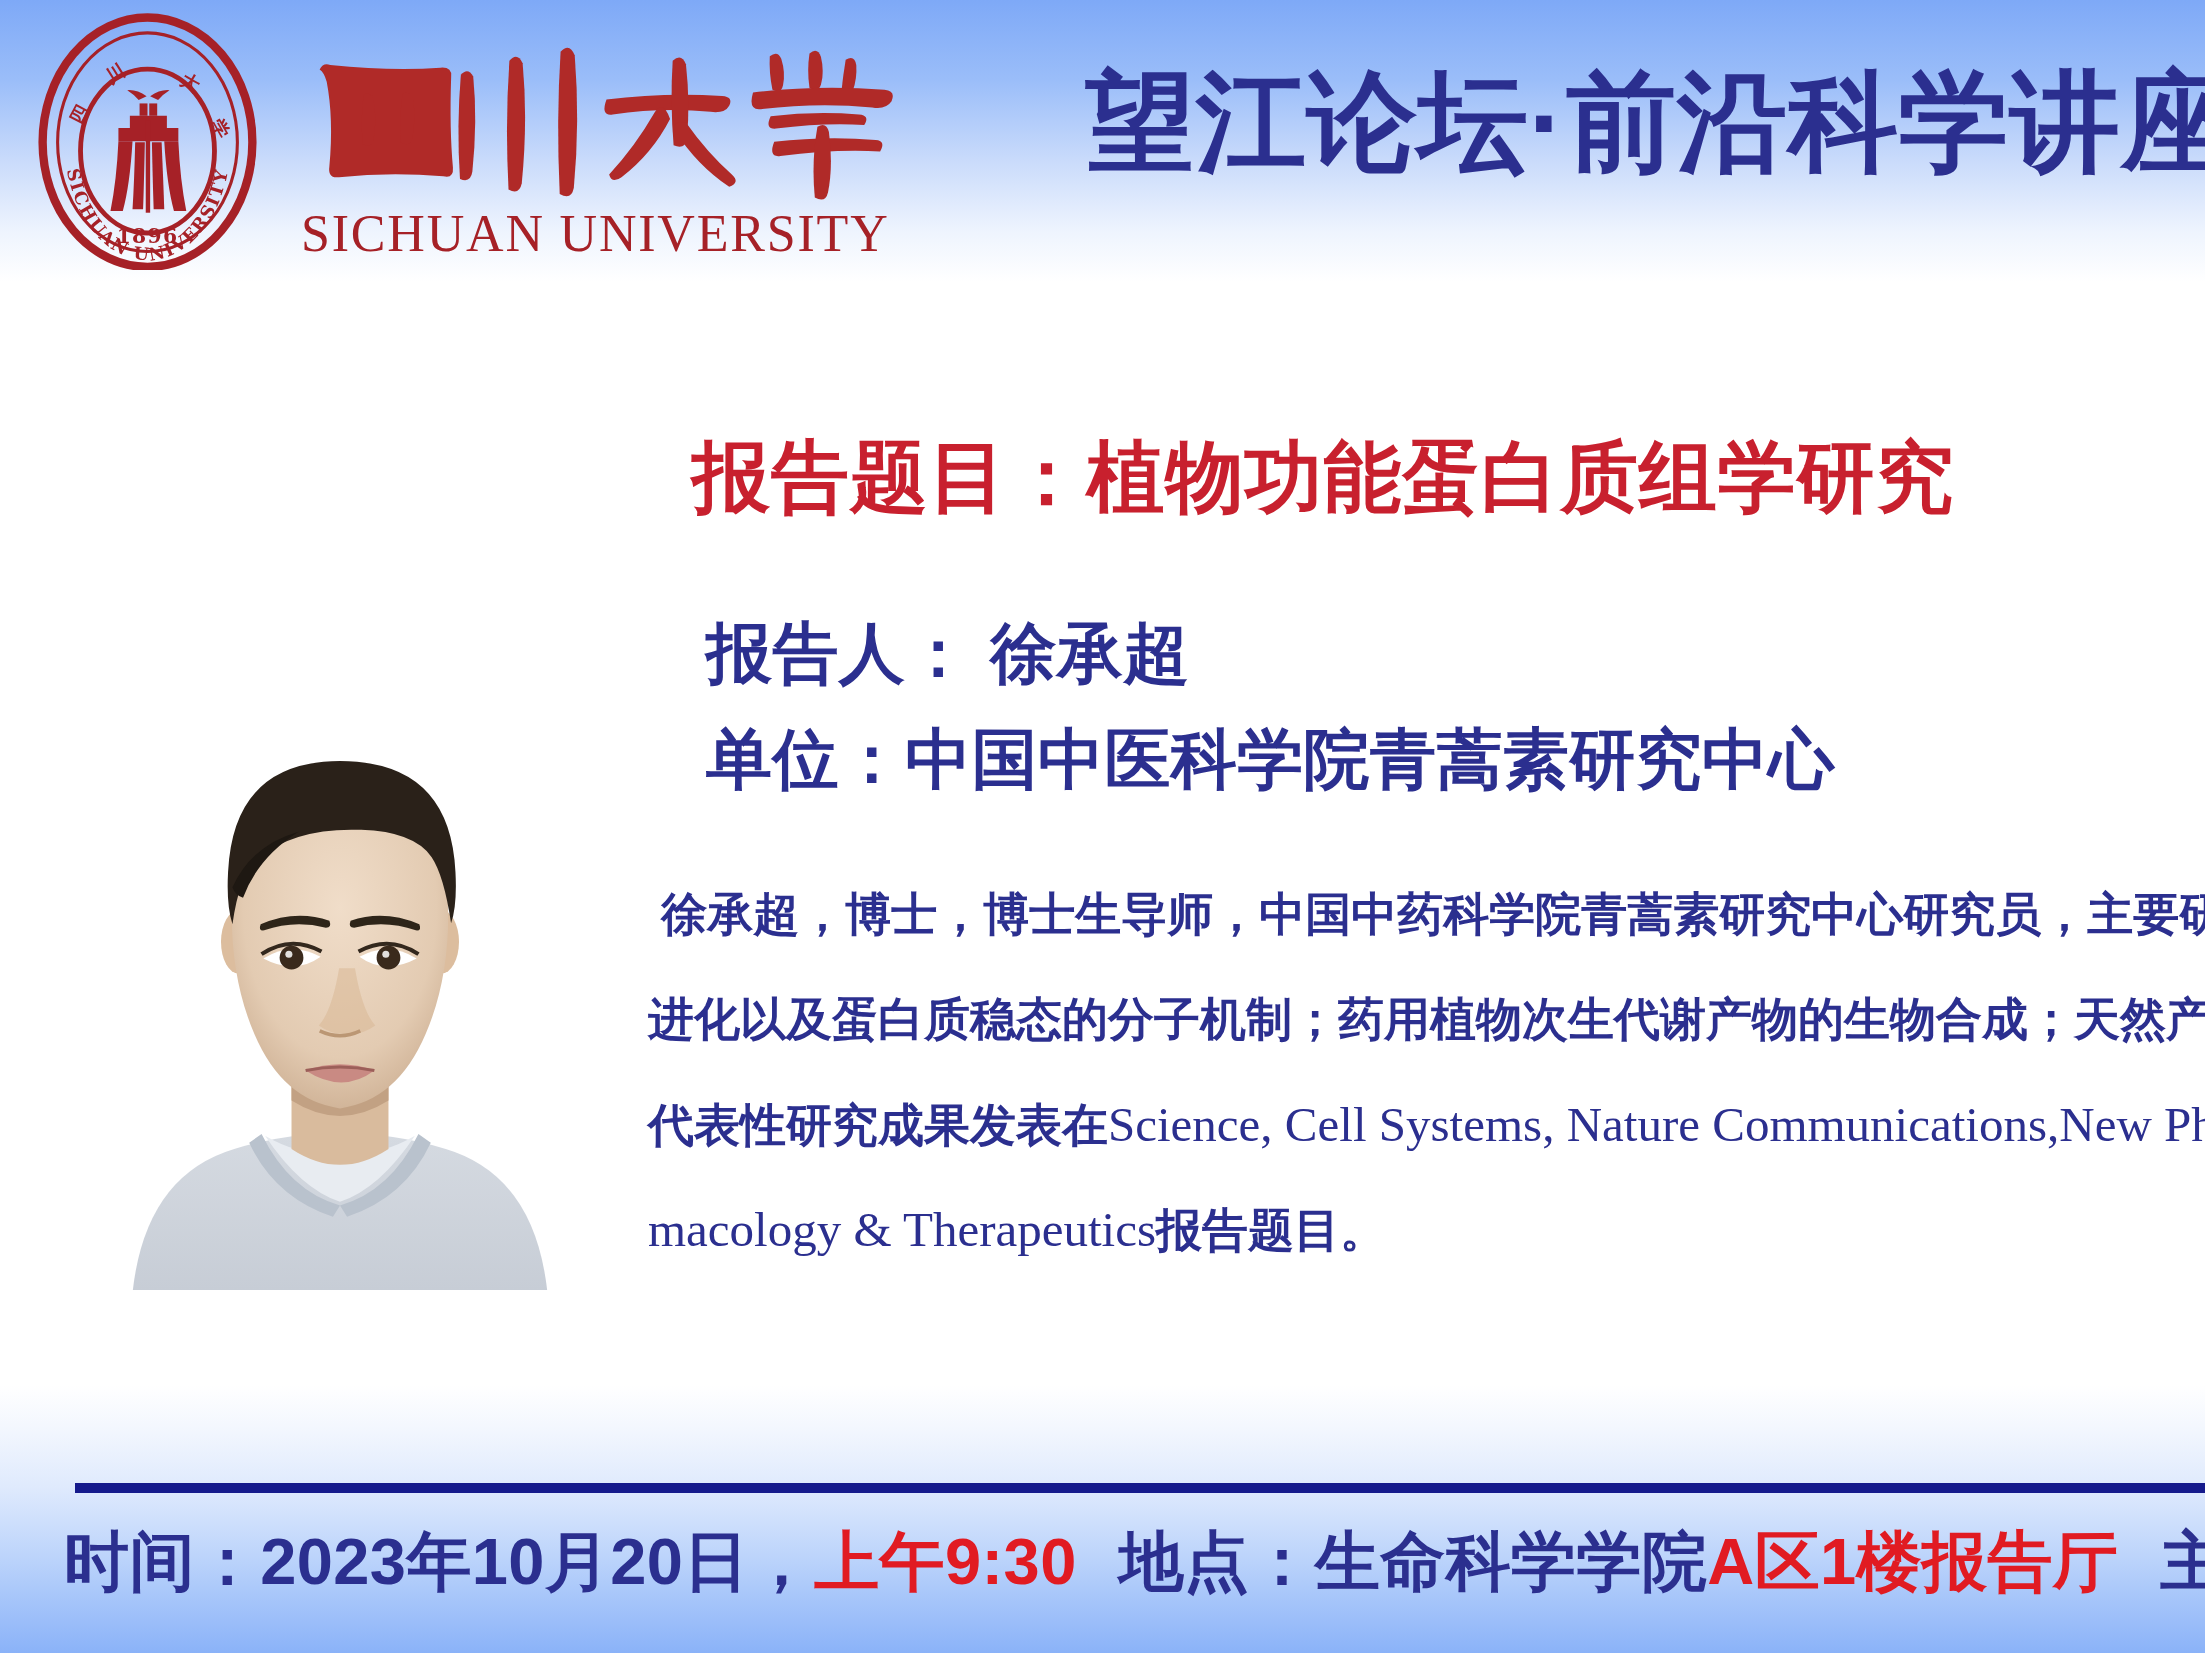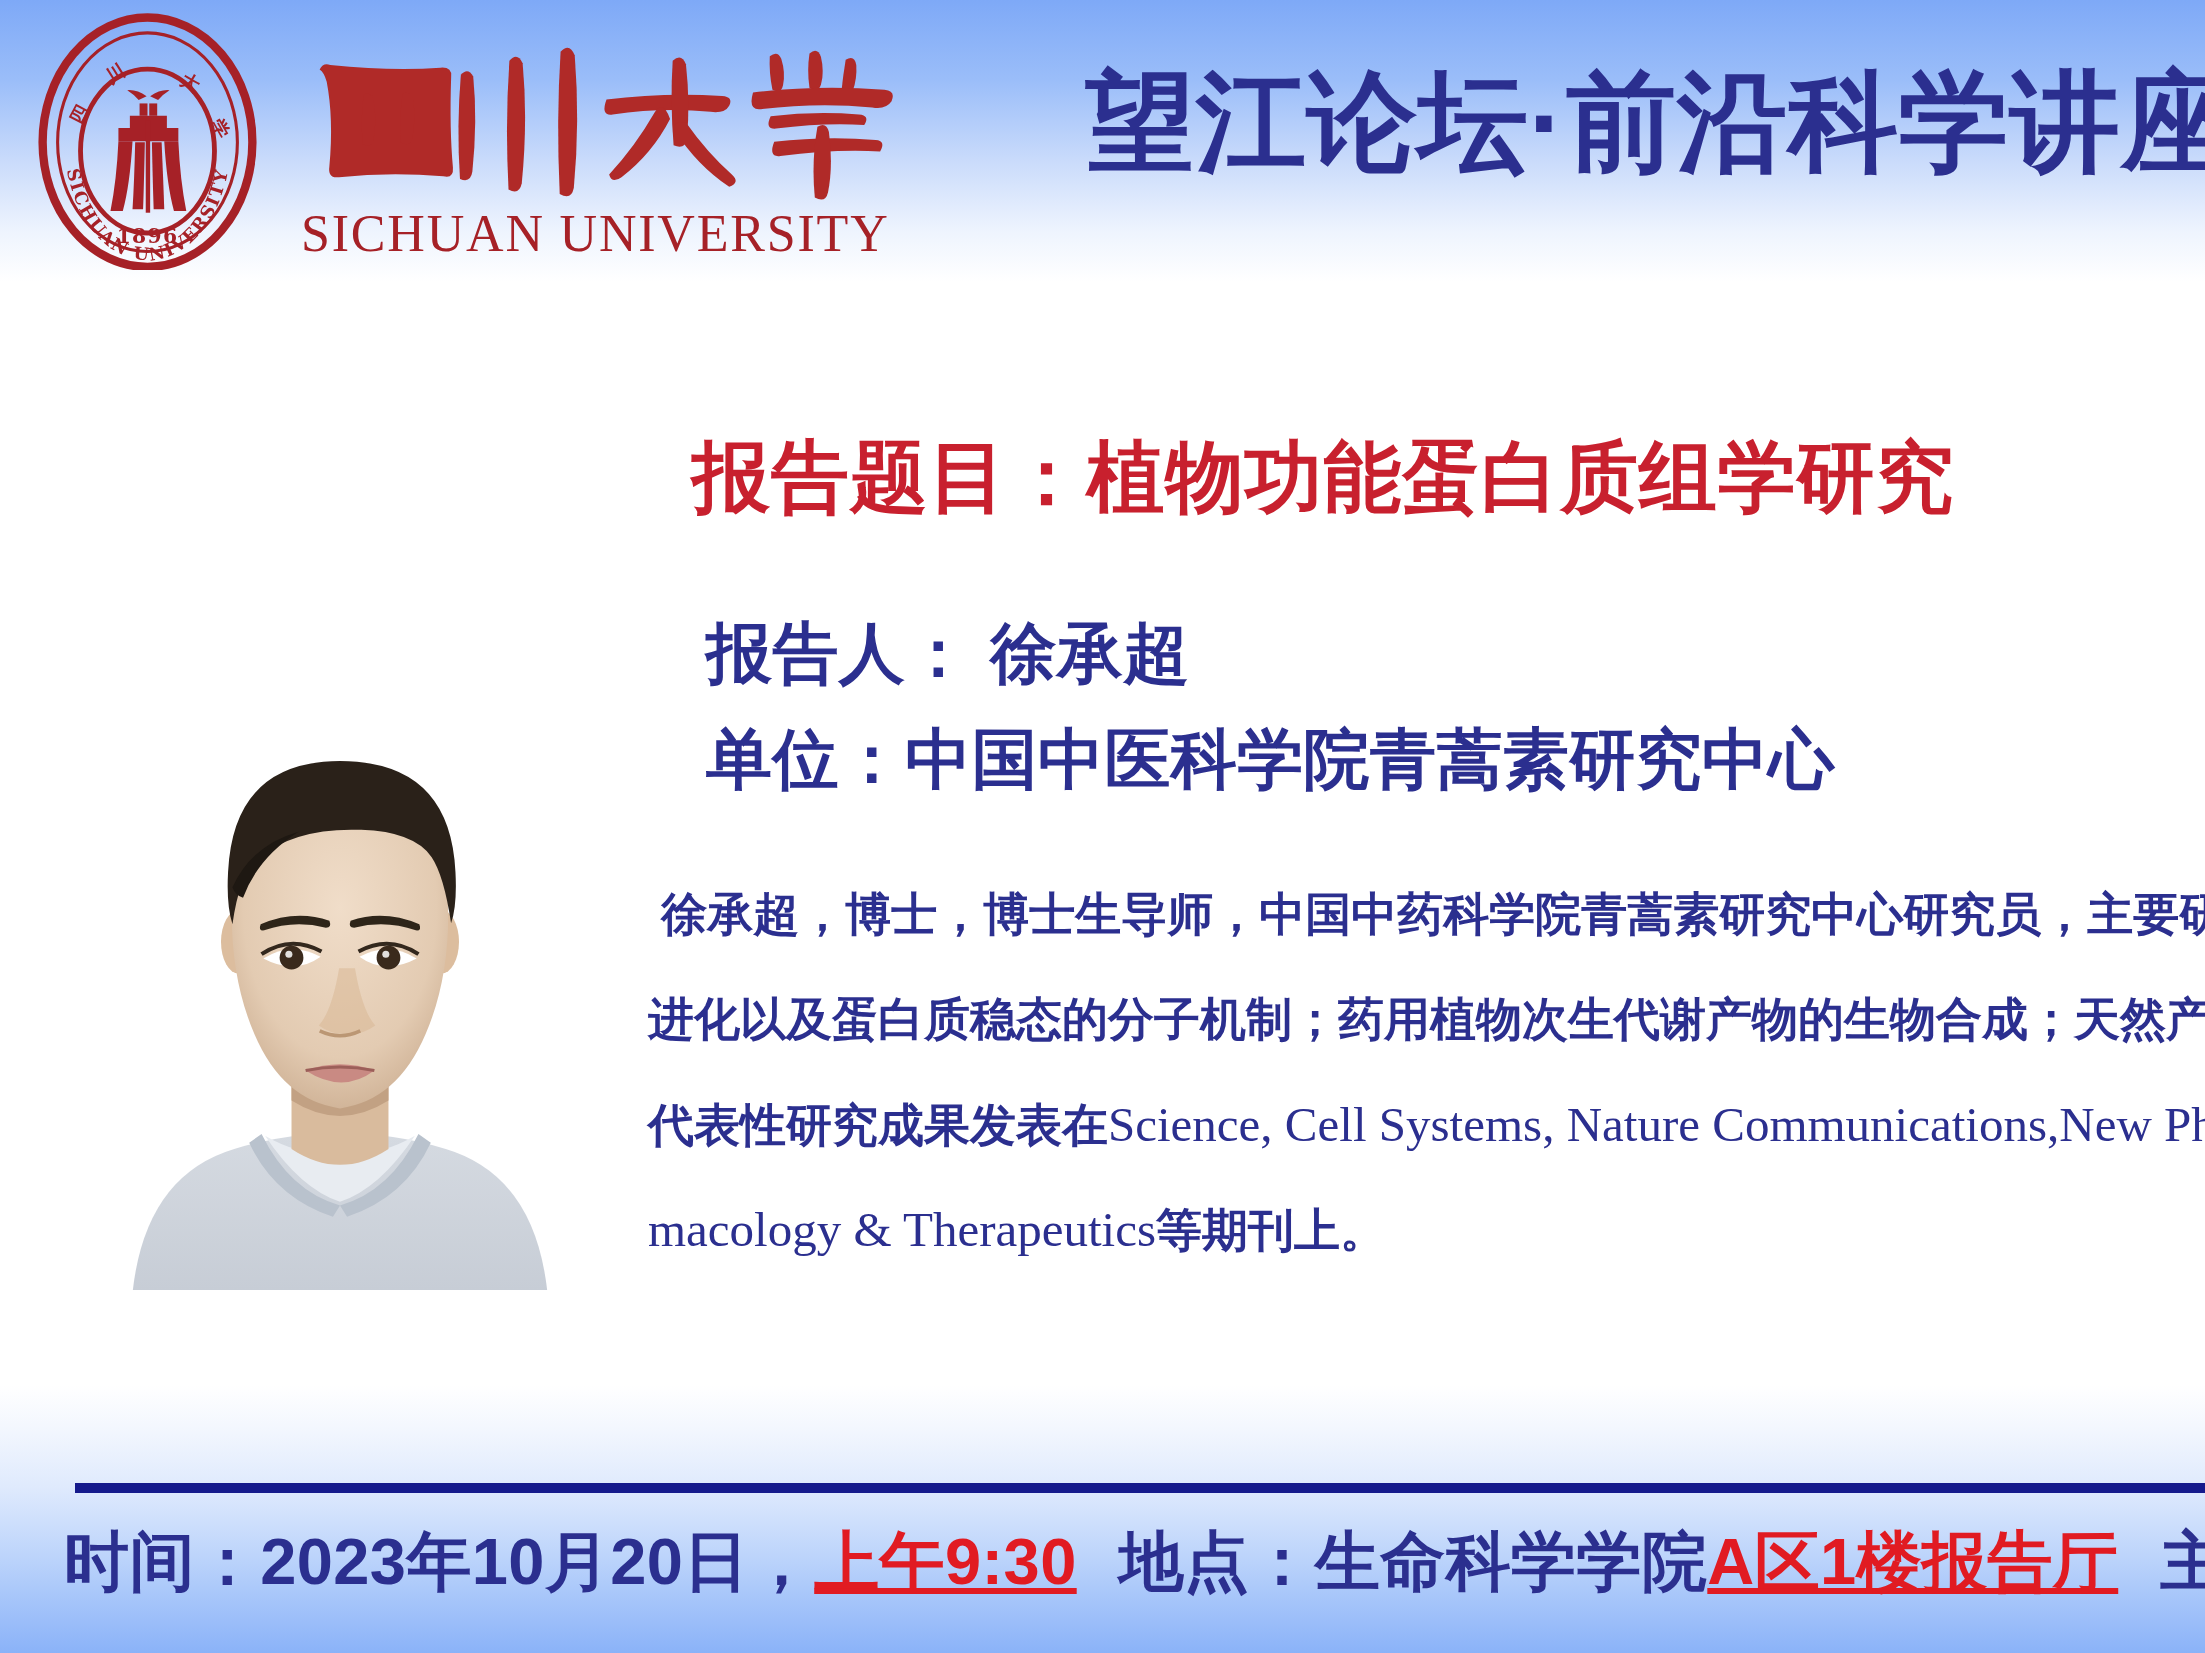--- a/index.html
+++ b/index.html
@@ -91,21 +91,21 @@
     background:#151a8c;
   }
 
   
   .footer{
     position:absolute; left:0; top:1511px; width:2941px; height:101px;
     white-space:nowrap; font-size:65px; font-weight:bold; letter-spacing:0.4px;
     line-height:101px;
   }
   .f-blue{ color:#2b2f8f; }
-  .f-red{ color:#e11b22;text-decoration:underline; }
+  .f-red{ color:#e11b22; }
   .f-pad-md{ padding-left:42px; }
   .f-left{ padding-left:64px; }
 </style>
 </head>
 <body>
 
 <div class="poster">
 
   <div class="top-grad"></div>
   <div class="bottom-grad"></div>
@@ -253,21 +253,21 @@
     <div class="bio-row indent">
       <span class="cn">徐承超，博士，博士生导师，中国中药科学院青蒿素研究中心研究员，主要研究：生物酶</span>
     </div>
     <div class="bio-row">
       <span class="cn">进化以及蛋白质稳态的分子机制；药用植物次生代谢产物的生物合成；天然产物药用机理。</span>
     </div>
     <div class="bio-row">
       <span class="cn">代表性研究成果发表在</span><span class="en">Science, Cell Systems, Nature Communications,New Phytologist</span>
     </div>
     <div class="bio-row">
-      <span class="en">macology &amp; Therapeutics</span><span class="cn">等期刊上。</span>
+      <span class="en">macology &amp; Therapeutics</span><span class="cn">报告题目。</span>
     </div>
   </div>
 
   <div class="divider"></div>
 
   <div class="footer">
     <span class="f-blue f-left">时间：</span><span class="f-blue">2023年10月20日，</span><span class="f-red">上午9:30</span><span class="f-blue f-pad-md">地点：</span><span class="f-blue">生命科学学院</span><span class="f-red">A区1楼报告厅</span><span class="f-blue f-pad-md">主持人：</span>
   </div>
 
 </div>

